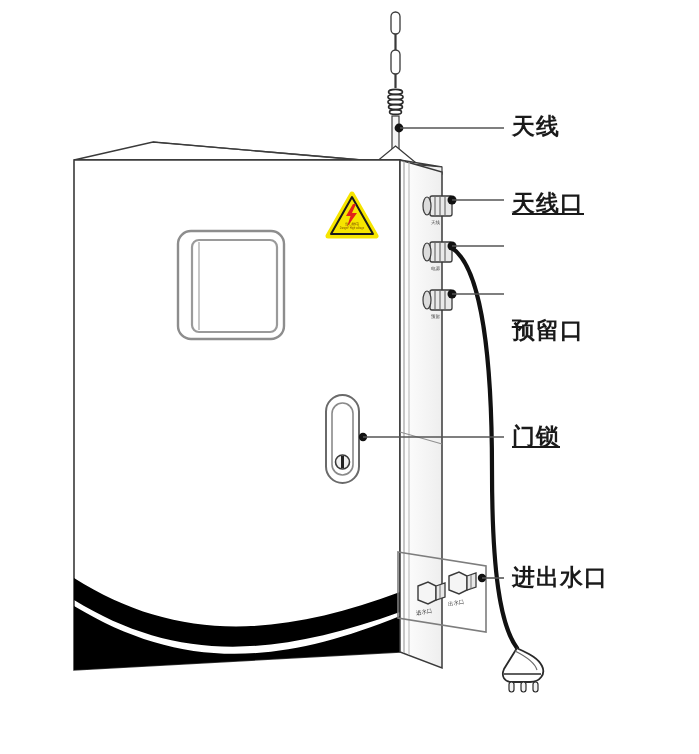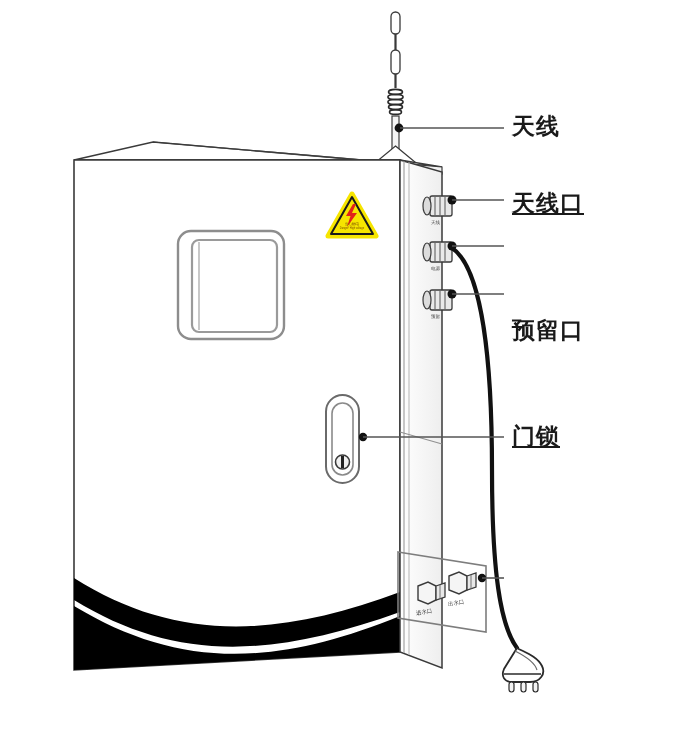--- a/index.html
+++ b/index.html
@@ -220,20 +220,21 @@
 
   <div class="callout-label" style="left:500px; top:115px;">天线</div>
 
   <div class="callout-label" style="left:500px; top:192px;text-decoration:underline;">天线口</div>
 
 
   <div class="callout-label" style="left:500px; top:286px;margin-top:33px;">预留口</div>
 
   <div class="callout-label" style="left:500px; top:425px;text-decoration:underline;">门锁</div>
 
+  <div class="callout-label" style="left:500px; top:566px;">进出水口</div>
 
   <div class="port-tag" style="left:419px; top:221px;">天线</div>
   <div class="port-tag" style="left:419px; top:267px;">电源</div>
   <div class="port-tag" style="left:419px; top:315px;">预留</div>
 
   <div class="water-tag" style="left:404px; top:611px; transform:rotate(-9deg);">进水口</div>
   <div class="water-tag" style="left:436px; top:602px; transform:rotate(-9deg);">出水口</div>
 
   <div class="warn-text" style="left:324px; top:223px; width:32px;">当心触电</div>
   <div class="warn-text" style="left:322px; top:228px; width:36px; font-size:2.6px;">Danger! High voltage</div>

